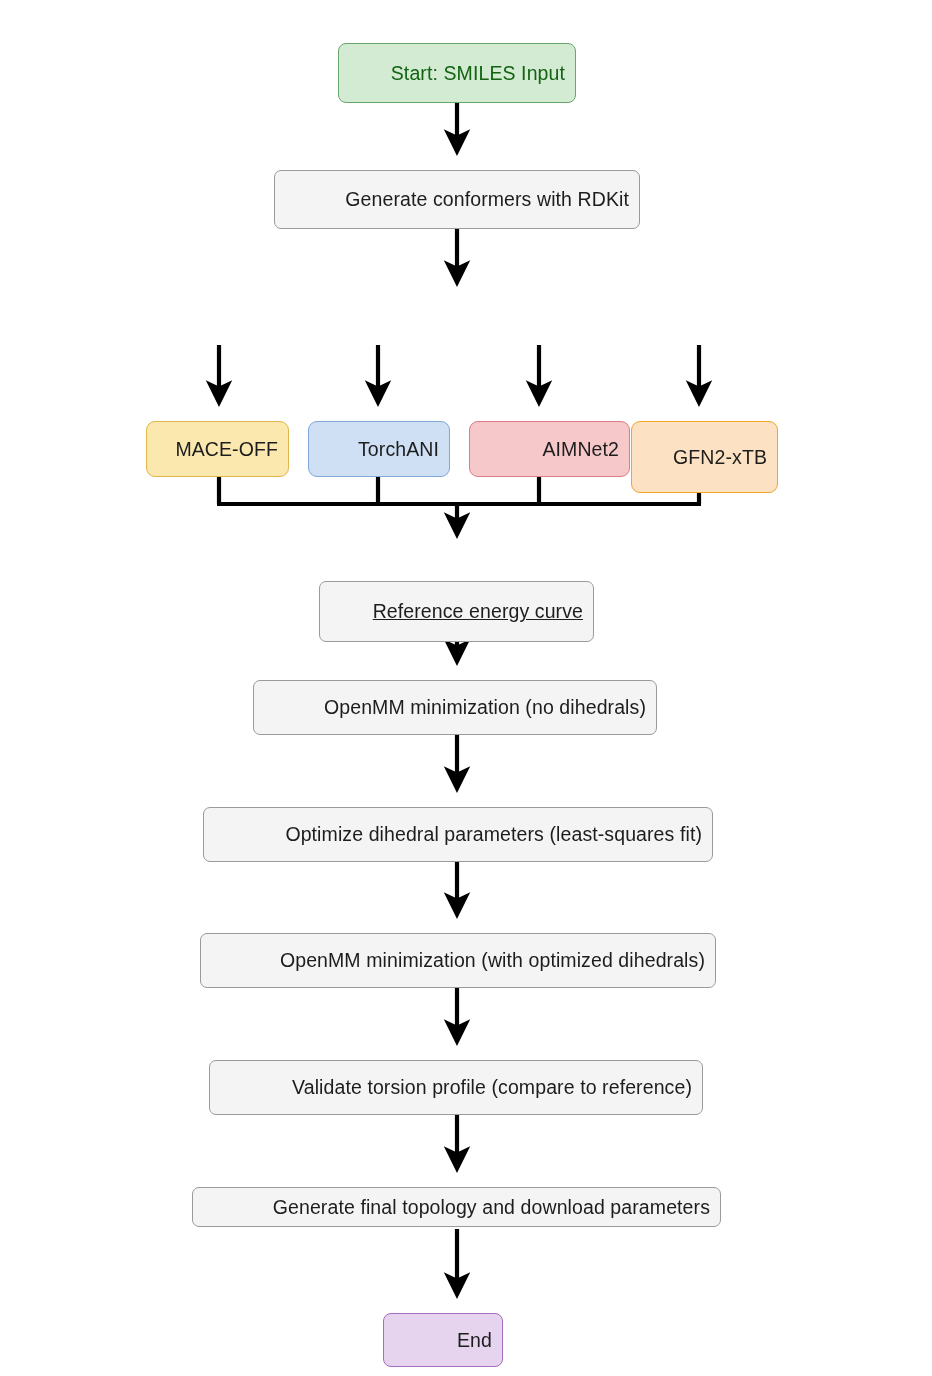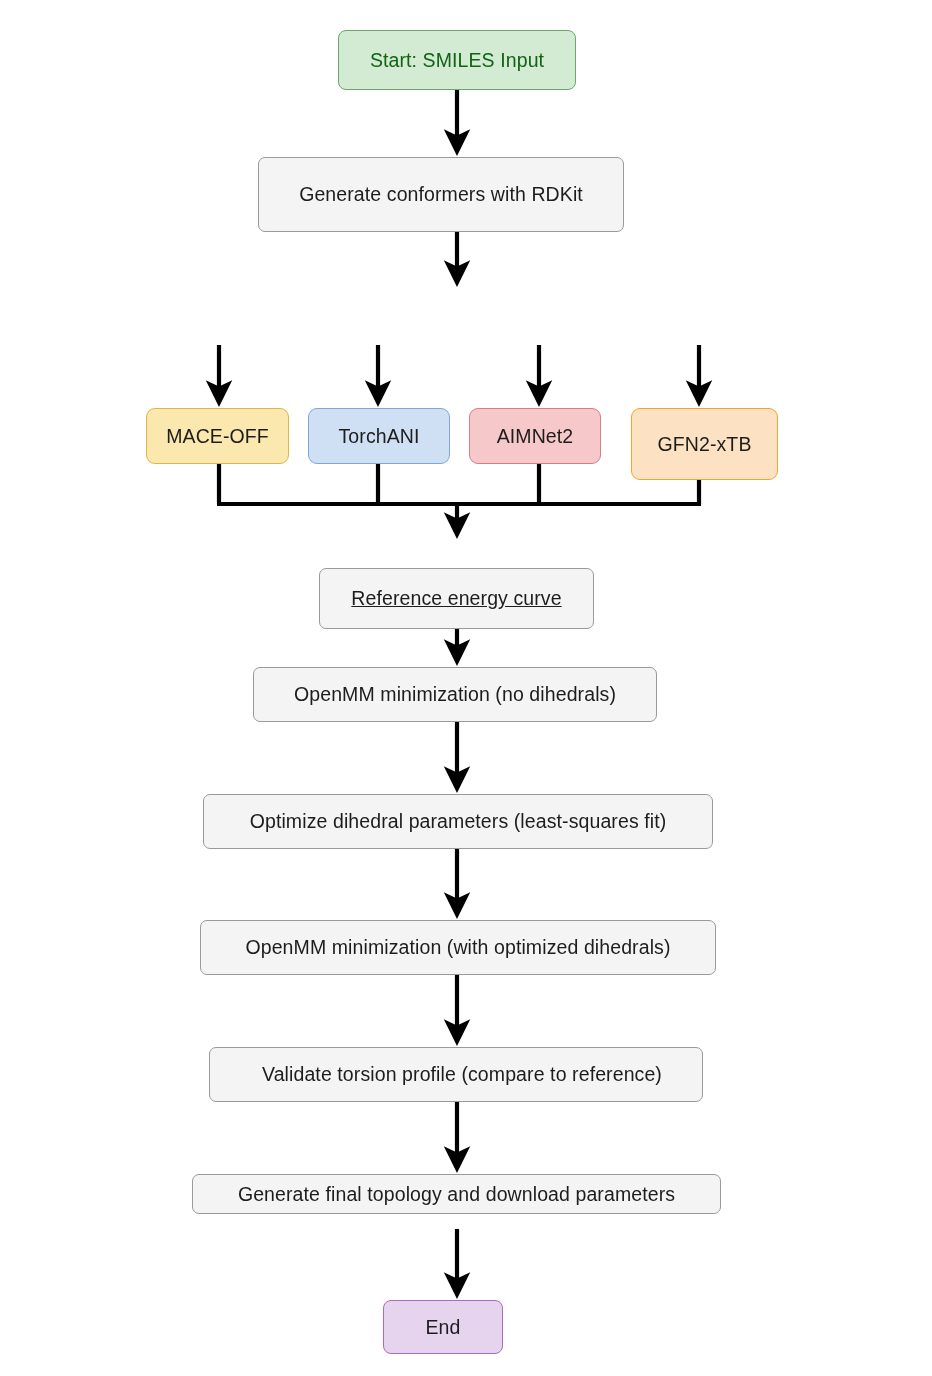--- a/index.html
+++ b/index.html
@@ -30,30 +30,31 @@
     width: 932px;
     height: 1376px;
     pointer-events: none;
   }
 
   
   .node {
     position: absolute;
     display: flex;
     align-items: center;
-    justify-content: center;
+    justify-content: flex-end;
     border-radius: 7px;
     border: 1.6px solid #9a9a9a;
     background: #f4f4f4;
     color: #1d1d1d;
     font-size: 19.5px;
     line-height: 1.15;
     letter-spacing: 0.1px;
     white-space: nowrap;
     text-align: center;
+    margin-top: 13px;
   }
 
   .node.start {
     background: #d3ead3;
     border-color: #6aa66a;
     color: #126312;
     border-radius: 8px;
   }
   .node.end {
     background: #e6d4ee;
@@ -124,34 +125,34 @@
       <line x1="539" y1="464" x2="539" y2="504"></line>
       <line x1="699" y1="464" x2="699" y2="504"></line>
       <line x1="217" y1="504" x2="701" y2="504"></line>
     </g>
   </svg>
 
   <div class="node start" style="left:338px; top:30px; width:238px; height:60px;">
     <span class="node-label">Start: SMILES Input</span>
   </div>
 
-  <div class="node" style="left:258px; top:157px; width:366px; height:75px;">
+  <div class="node" style="left:274px; top:157px; width:366px; height:59px;">
     <span class="node-label">Generate conformers with RDKit</span>
   </div>
 
 
   <div class="node m-mace" style="left:146px; top:408px; width:143px; height:56px;">
     <span class="node-label">MACE-OFF</span>
   </div>
 
   <div class="node m-torchani" style="left:308px; top:408px; width:142px; height:56px;">
     <span class="node-label">TorchANI</span>
   </div>
 
-  <div class="node m-aimnet" style="left:469px; top:408px; width:132px; height:56px;">
+  <div class="node m-aimnet" style="left:469px; top:408px; width:161px; height:56px;">
     <span class="node-label">AIMNet2</span>
   </div>
 
   <div class="node m-gfn" style="left:631px; top:408px; width:147px; height:72px;">
     <span class="node-label">GFN2-xTB</span>
   </div>
 
   <div class="node" style="left:319px; top:568px; width:275px; height:61px;text-decoration:underline;">
     <span class="node-label">Reference energy curve</span>
   </div>

